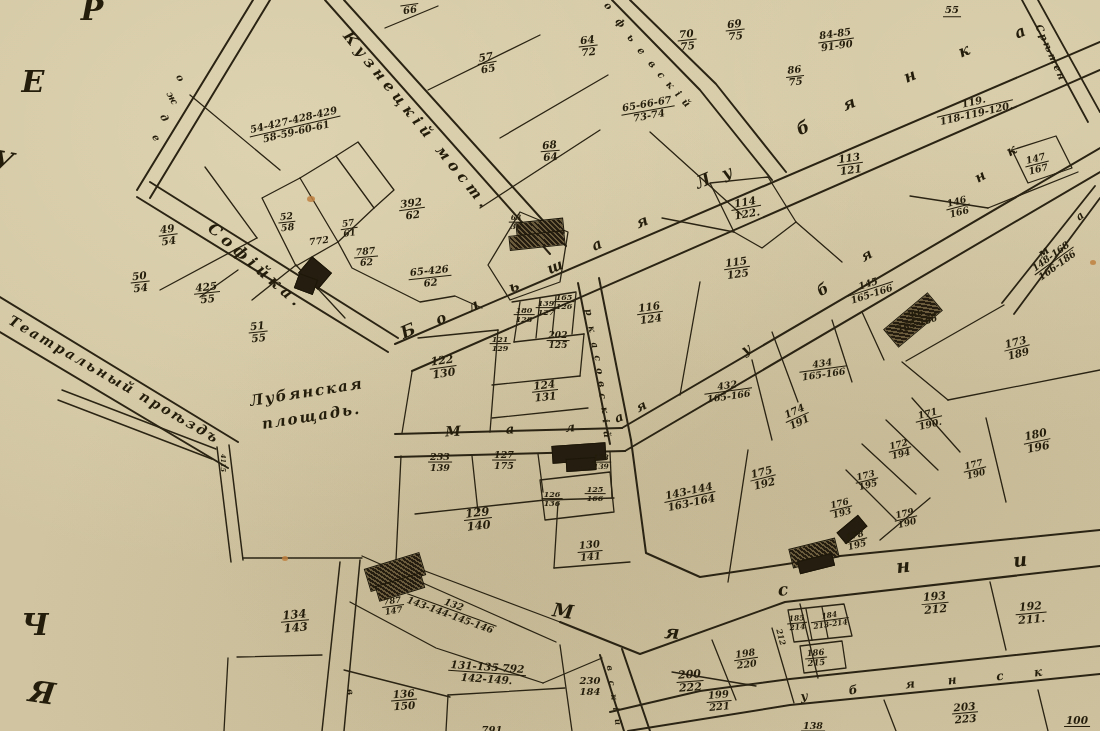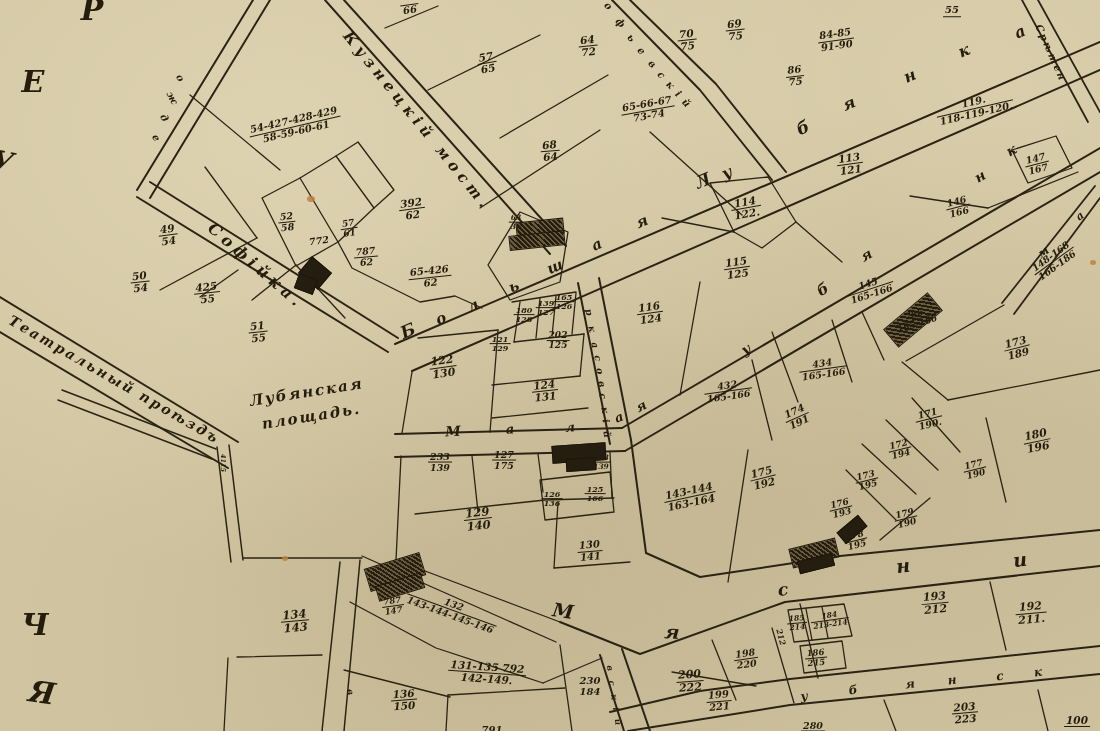--- a/index.html
+++ b/index.html
@@ -469,21 +469,21 @@
       </div>
       <div class="frac" style="left: 830px; top: 620px; font-size: 7.5px; --r: -8deg;">
         <span class="n">184</span>
         <span class="d">213-214</span>
       </div>
       <div class="frac" style="left: 816px; top: 658px; font-size: 8.5px; --r: -5deg;">
         <span class="n">186</span>
         <span class="d">215</span>
       </div>
       <div class="frac" style="left: 813px; top: 727px; font-size: 9.5px; --r: 0deg;">
-        <span class="n">280</span>
+        <span class="n">138</span>
         <span class="d"></span>
       </div>
       <div class="frac" style="left: 965px; top: 713px; font-size: 10.5px; --r: -5deg;">
         <span class="n">203</span>
         <span class="d">223</span>
       </div>
       <div class="frac" style="left: 1077px; top: 722px; font-size: 10.5px; --r: 0deg;">
         <span class="n">100</span>
         <span class="d"></span>
       </div>

